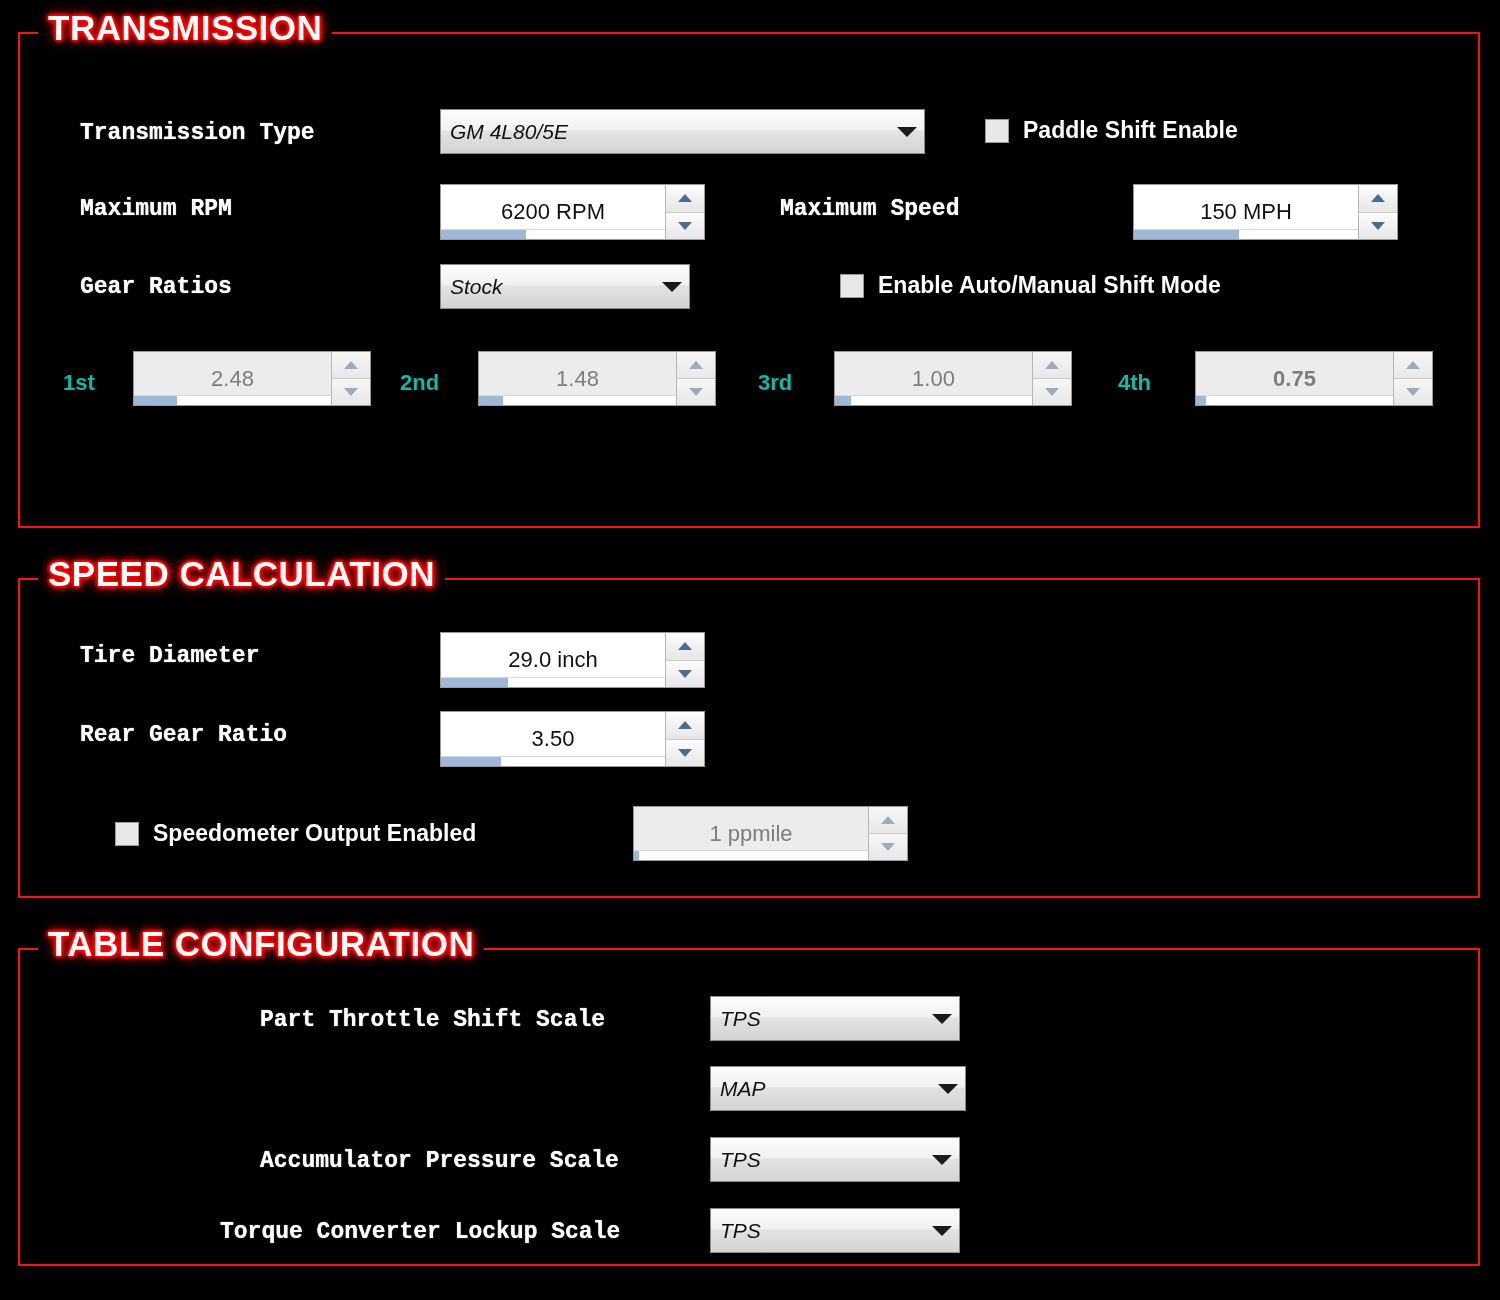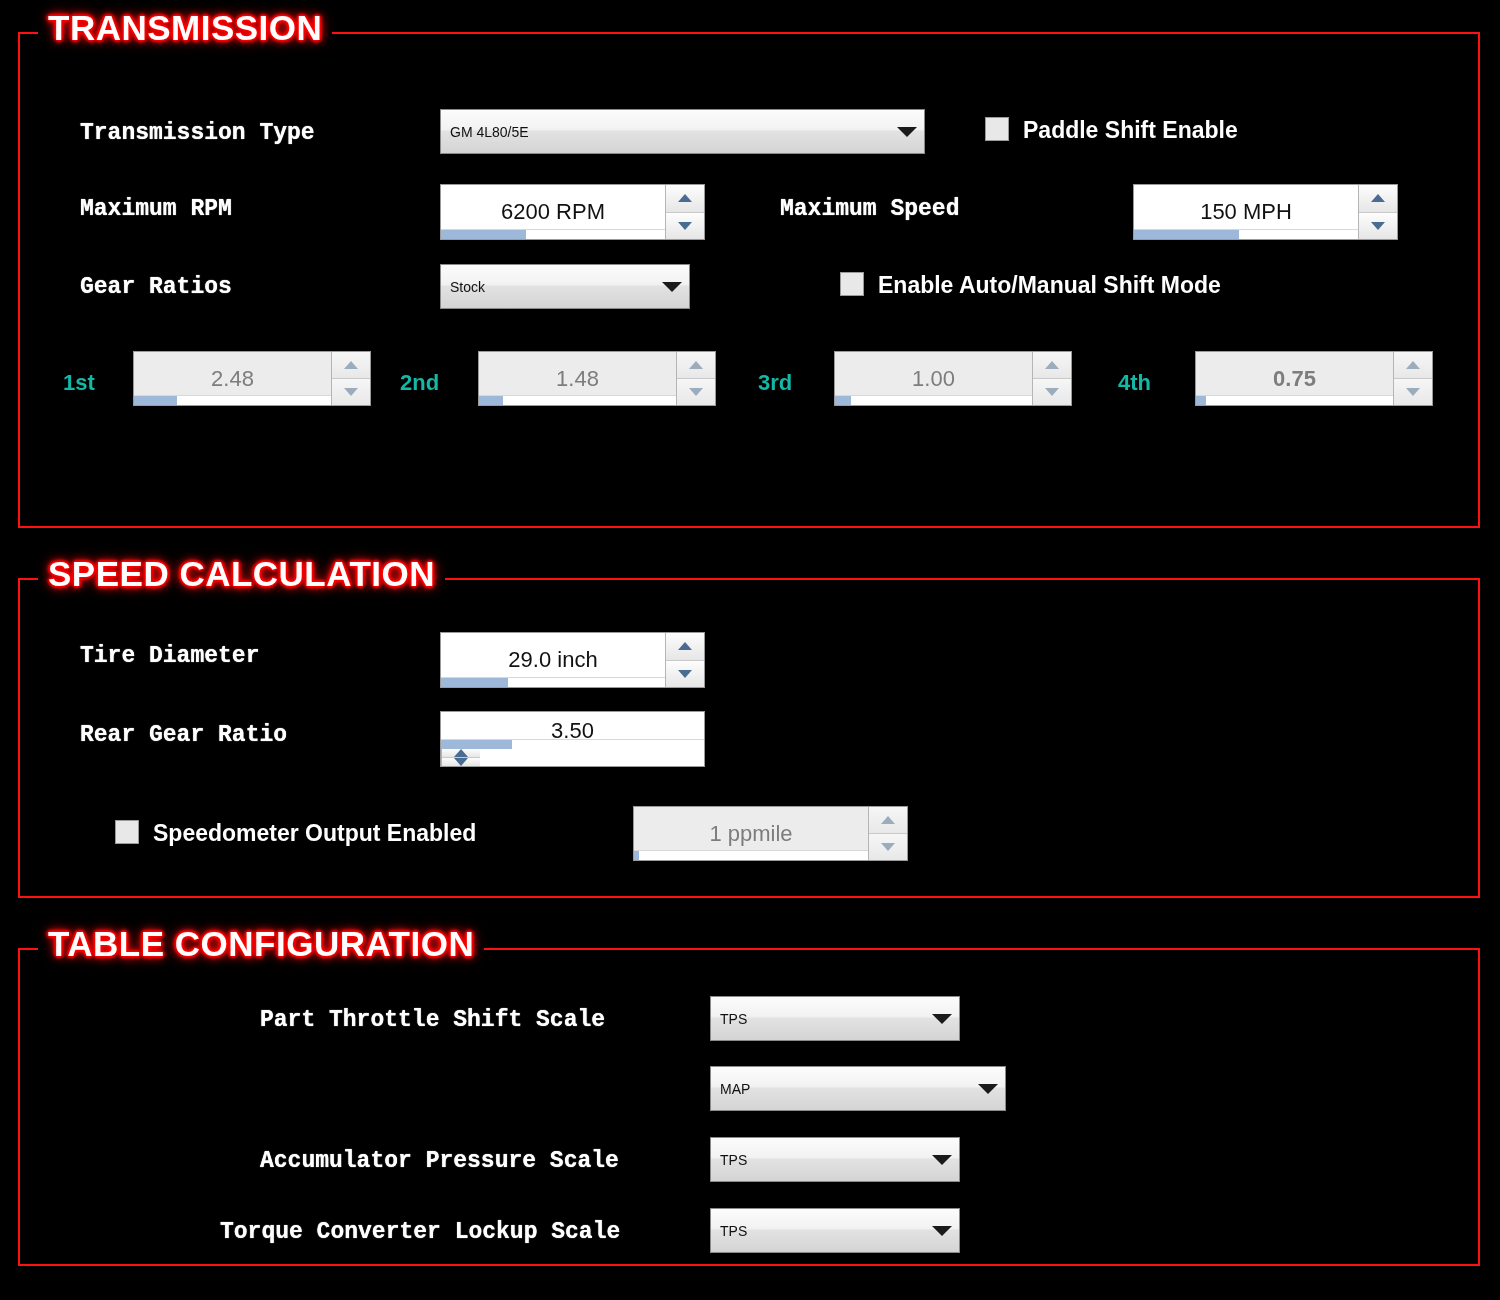--- a/index.html
+++ b/index.html
@@ -72,21 +72,22 @@
 
   
   .combo {
     position: absolute;
     background: linear-gradient(to bottom, #fcfcfc 0%, #f2f2f2 45%, #e2e2e2 50%, #d4d4d4 100%);
     border: 1px solid #8a8a8a;
     box-sizing: border-box;
     display: flex;
     align-items: center;
     color: #111;
-    font-size: 14px;
+    font-size: 21px;
+    font-style: italic;
   }
   .combo .combo-text {
     flex: 1;
     padding-left: 9px;
     white-space: nowrap;
     overflow: hidden;
   }
   .combo .arrow {
     width: 34px;
     display: flex;
@@ -170,20 +171,21 @@
     border-right: 7px solid transparent;
     border-top: 8px solid #4a6c92;
   }
   .spin.disabled .sp-up { border-bottom-color: #9bacbd; }
   .spin.disabled .sp-dn { border-top-color: #9bacbd; }
 
   
   .cbwrap {
     position: absolute;
     display: flex;
+    align-items: center;
   }
   .cbox {
     width: 24px;
     height: 24px;
     background: #e8e8e8;
     border: 1px solid #9a9a9a;
     box-sizing: border-box;
     flex: 0 0 auto;
   }
   .cblabel {
@@ -345,21 +347,21 @@
         <div class="btn">
             <span class="sp-up"></span>
           </div>
         <div class="btn">
             <span class="sp-dn"></span>
           </div>
       </div>
     </div>
 
     <div class="lbl right" style="left:60px; top:142px; width:352px;">Rear Gear Ratio</div>
-    <div class="spin" style="left:420px; top:131px; width:265px; height:56px;flex-direction:column;">
+    <div class="spin" style="left:420px; top:131px; width:265px; height:56px;">
       <div class="field">
         <span>3.50</span>
         <span class="bartrack"></span>
         <span class="bar" style="width:27%;"></span>
       </div>
       <div class="btns">
         <div class="btn">
             <span class="sp-up"></span>
           </div>
         <div class="btn">
@@ -394,21 +396,21 @@
     <div class="group-title">TABLE CONFIGURATION</div>
 
     <div class="lbl right" style="left:240px; top:57px; width:440px;">Part Throttle Shift Scale</div>
     <div class="combo" style="left:690px; top:46px; width:250px; height:45px;">
       <span class="combo-text">TPS</span>
       <span class="arrow">
           <span class="tri-down"></span>
         </span>
     </div>
 
-    <div class="combo" style="left:690px; top:116px; width:296px; height:45px;">
+    <div class="combo" style="left:690px; top:116px; width:256px; height:45px;">
       <span class="combo-text">MAP</span>
       <span class="arrow">
           <span class="tri-down"></span>
         </span>
     </div>
 
     <div class="lbl right" style="left:240px; top:198px; width:440px;">Accumulator Pressure Scale</div>
     <div class="combo" style="left:690px; top:187px; width:250px; height:45px;">
       <span class="combo-text">TPS</span>
       <span class="arrow">

